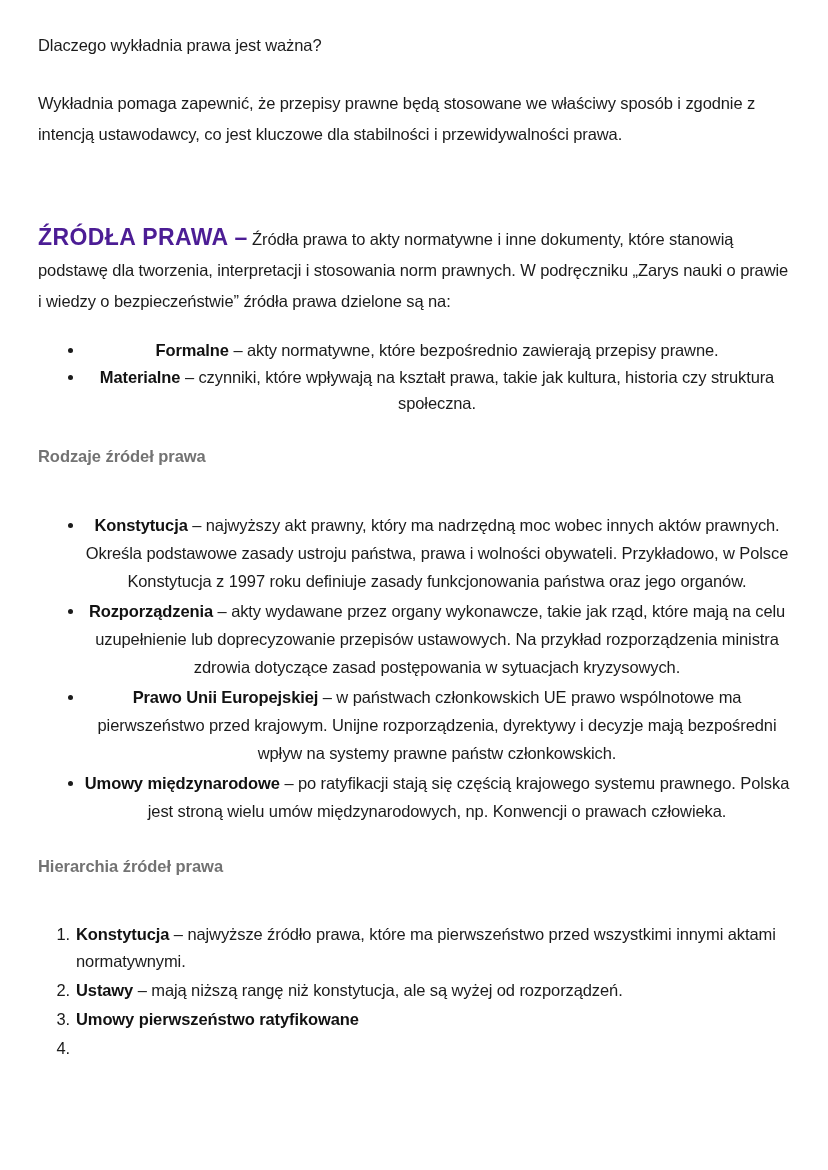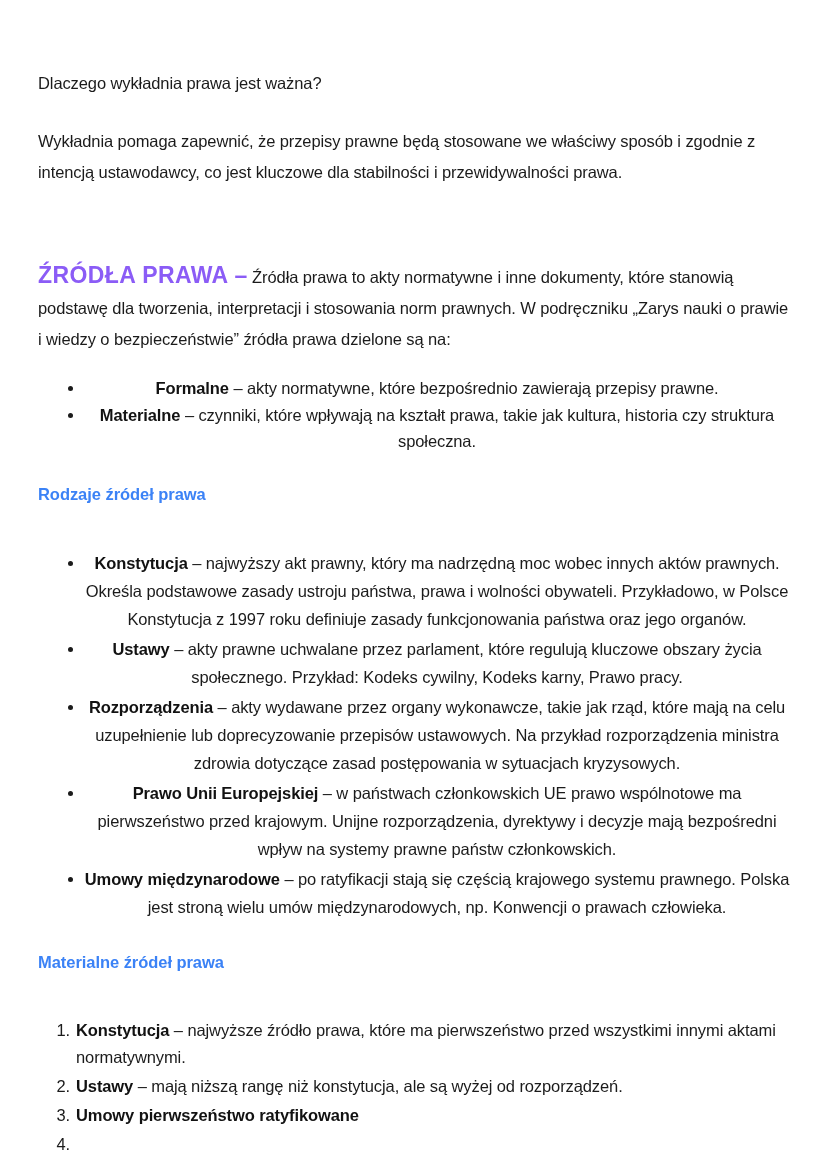--- a/index.html
+++ b/index.html
@@ -14,21 +14,21 @@
     overflow: hidden;
     font-family: "Liberation Sans", "DejaVu Sans", sans-serif;
     color: #1b1b1b;
     -webkit-font-smoothing: antialiased;
   }
 
   .page {
     box-sizing: border-box;
     width: 752px;
     height: 1170px;
-    padding: 68px 38px 0 38px;
+    padding: 30px 38px 0 38px;
     background: #ffffff;
   }
 
   .content {
     width: 752px;
   }
 
   
   p.body-par {
     margin: 0;
@@ -49,31 +49,31 @@
     margin: 0;
     font-size: 16.5px;
     line-height: 31px;
     letter-spacing: -0.1px;
     color: #1b1b1b;
   }
   .lead-title {
     font-size: 23px;
     font-weight: 700;
     letter-spacing: 0.4px;
-    color: #8b5cf6;
+    color: #4c1d95;
   }
 
   
   h3.sub-heading {
     margin: 0;
     font-size: 16.5px;
     font-weight: 700;
     line-height: 26px;
     letter-spacing: -0.05px;
-    color: #3b82f6;
+    color: #737373;
   }
 
   
   ul.bullets {
     margin: 0;
     padding: 0 0 0 30px;
     list-style: none;
   }
   ul.bullets > li {
     position: relative;
@@ -178,44 +178,39 @@
 
     <div class="gap-tiny"></div>
 
     <ul class="bullets roomy">
       <li>
         <span class="b">Konstytucja</span>
         <span>–</span>
         <span>najwyższy akt prawny, który ma nadrzędną moc wobec innych aktów prawnych. Określa podstawowe zasady ustroju państwa, prawa i wolności obywateli. Przykładowo, w Polsce Konstytucja z 1997 roku definiuje zasady funkcjonowania państwa oraz jego organów.</span>
       </li>
       <li>
-        <span class="b">Ustawy</span>
-        <span>–</span>
-        <span>akty prawne uchwalane przez parlament, które regulują kluczowe obszary życia społecznego. Przykład: Kodeks cywilny, Kodeks karny, Prawo pracy.</span>
-      </li>
-      <li>
         <span class="b">Rozporządzenia</span>
         <span>–</span>
         <span>akty wydawane przez organy wykonawcze, takie jak rząd, które mają na celu uzupełnienie lub doprecyzowanie przepisów ustawowych. Na przykład rozporządzenia ministra zdrowia dotyczące zasad postępowania w sytuacjach kryzysowych.</span>
       </li>
       <li>
         <span class="b">Prawo Unii Europejskiej</span>
         <span>–</span>
         <span>w państwach członkowskich UE prawo wspólnotowe ma pierwszeństwo przed krajowym. Unijne rozporządzenia, dyrektywy i decyzje mają bezpośredni wpływ na systemy prawne państw członkowskich.</span>
       </li>
       <li>
         <span class="b">Umowy międzynarodowe</span>
         <span>–</span>
         <span>po ratyfikacji stają się częścią krajowego systemu prawnego. Polska jest stroną wielu umów międzynarodowych, np. Konwencji o prawach człowieka.</span>
       </li>
     </ul>
 
     <div class="gap-sub"></div>
 
-    <h3 class="sub-heading">Materialne źródeł prawa</h3>
+    <h3 class="sub-heading">Hierarchia źródeł prawa</h3>
 
     <div class="gap-sub"></div>
 
 
     <div class="gap-tiny"></div>
 
     <ol class="numbers">
       <li>
         <span class="b">Konstytucja</span>
         <span>–</span>

